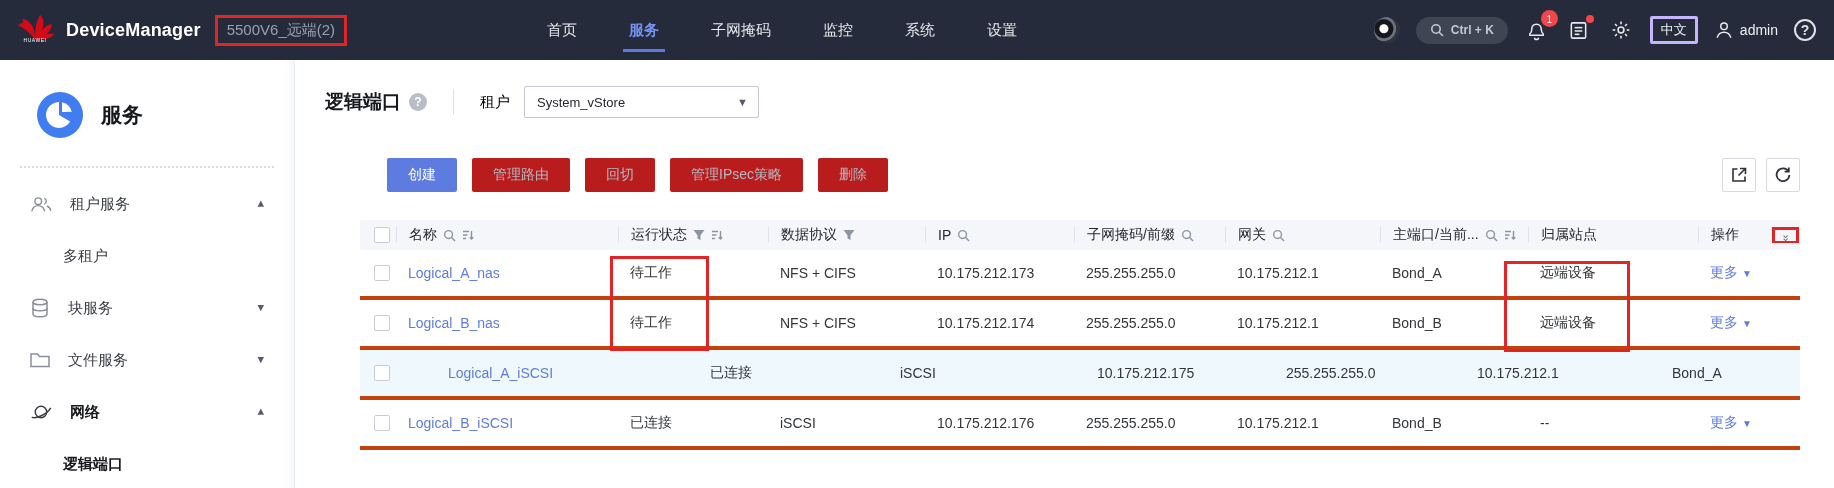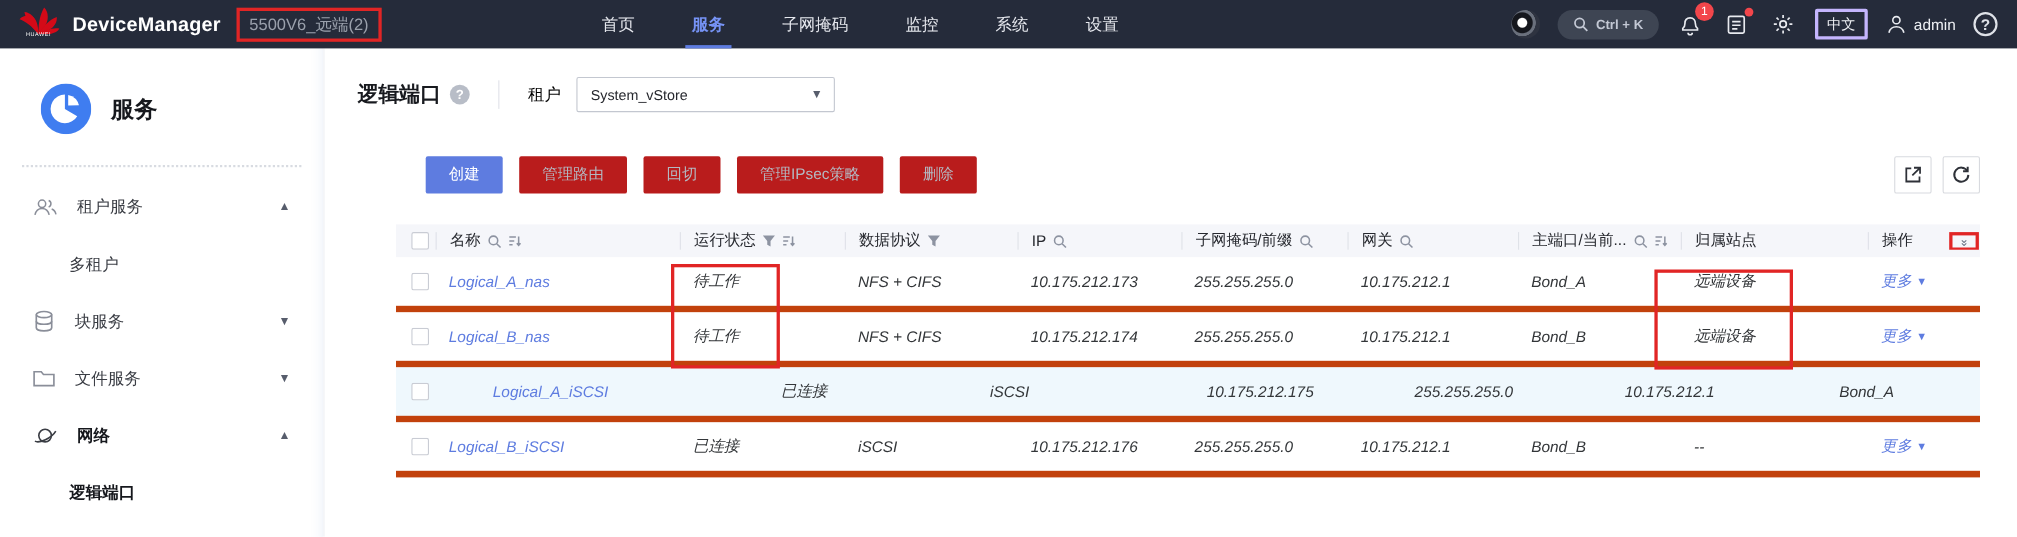--- a/index.html
+++ b/index.html
@@ -1,20 +1,20 @@
 <!DOCTYPE html>
 <html><head>
 <meta charset="utf-8">
 <style>
   * { margin:0; padding:0; box-sizing:border-box; }
   html,body { width:1834px; height:488px; overflow:hidden; background:#fff;
     font-family:"Liberation Sans","DejaVu Sans",sans-serif; color:#333639; }
 
   
-  .topbar { height:44px; background:#252b3a; display:flex; align-items:center; padding:0 18px 0 14px; position:relative; }
+  .topbar { height:60px; background:#252b3a; display:flex; align-items:center; padding:0 18px 0 14px; position:relative; }
   .brand { display:flex; align-items:center; gap:10px; }
   .logo { width:42px; height:34px; display:flex; flex-direction:column; align-items:center; }
   .logo .hw-txt { color:#fff; font-size:5px; letter-spacing:.5px; margin-top:-2px; }
   .brand-name { color:#fff; font-size:18px; font-weight:bold; letter-spacing:.2px; }
   .device-name { margin-left:14px; color:#9aa0ac; font-size:15px; padding:3px 9px; border:3px solid #e12525; }
   .topnav { display:flex; gap:52px; margin-left:200px; height:44px; align-items:center; }
   .topnav .nav-item { color:#e6e8ee; font-size:15px; height:44px; display:flex; align-items:center; cursor:pointer; position:relative; }
   .topnav .nav-item.active { color:#7693f5; font-weight:bold; }
   .topnav .nav-item.active::after { content:""; position:absolute; left:-6px; right:-6px; bottom:0; height:3px; background:#5e7ce0; }
   .top-right { margin-left:auto; display:flex; align-items:center; gap:16px; }
@@ -28,21 +28,21 @@
   .user { display:flex; align-items:center; gap:6px; color:#eef0f4; font-size:14px; }
   .help-circ { width:22px; height:22px; border:2px solid #dfe2e8; border-radius:50%; color:#dfe2e8; font-size:14px; font-weight:bold; display:flex; align-items:center; justify-content:center; }
 
   
   .shell { display:flex; height:444px; }
   .sidebar { width:295px; border-right:1px solid #edeff3; box-shadow:inset -12px 0 12px -12px rgba(90,130,200,.15); padding-top:26px; flex-shrink:0; }
   .svc-head { display:flex; align-items:center; gap:18px; padding:6px 0 6px 37px; }
   .svc-icon { width:46px; height:46px; }
   .svc-title { font-size:21px; font-weight:bold; color:#16181d; }
   .dotted { border-bottom:2px dotted #d8dbe1; margin:22px 20px 10px 20px; }
-  .side-item { display:flex; align-items:center; gap:17px; padding:0 30px 0 29px; height:52px; font-size:15px; color:#3a3d44; cursor:pointer; }
+  .side-item { display:flex; align-items:center; gap:17px; padding:0 30px 0 29px; height:52px; font-size:15px; color:#3a3d44; cursor:pointer;font-family:Liberation Mono, monospace; }
   .side-item .caret { margin-left:auto; font-size:11px; color:#575d6c; }
   .side-item.bold { font-weight:bold; color:#16181d; }
   .side-sub { padding:0 30px 0 63px; height:52px; display:flex; align-items:center; font-size:15px; color:#3a3d44; cursor:pointer; }
   .side-sub.active { font-weight:bold; color:#16181d; }
 
   .content { flex:1; position:relative; }
   .page-head { display:flex; align-items:center; padding:26px 0 0 30px; }
   .page-title { font-size:19px; font-weight:bold; color:#181a1f; }
   .title-help { width:18px; height:18px; border-radius:50%; background:#b8bdc7; color:#fff; font-size:12px; font-weight:bold; display:flex; align-items:center; justify-content:center; margin-left:8px; }
   .vdiv { width:1px; height:26px; background:#e0e2e8; margin:0 26px; }
@@ -55,21 +55,21 @@
   .btn.primary { background:#5e7ce0; color:#fff; }
   .btn.disabled { background:#b91c1c; color:#b4b8c1; cursor:default; }
   .tool-icons { margin-left:auto; display:flex; gap:10px; }
   .icon-btn { width:34px; height:34px; border:1px solid #d8dadf; border-radius:2px; background:#fff; display:flex; align-items:center; justify-content:center; cursor:pointer; color:#2e3138; }
 
   
   .table-wrap { margin:28px 34px 0 65px; width:1440px; position:relative; font-size:14px; }
   .thead { display:flex; background:#f5f6fa; height:30px; align-items:center; color:#26282e; }
   .th { display:flex; align-items:center; gap:6px; padding:0 6px 0 12px; height:16px; border-left:1px solid #dfe2e8; white-space:nowrap; overflow:hidden; }
   .th:first-child { border-left:none; }
-  .trow { display:flex; align-items:center; height:50px; border-bottom:6px solid #c2410c; background:#fff;font-style:italic; }
+  .trow { display:flex; align-items:center; height:50px; border-bottom:4px solid #c2410c; background:#fff; }
   .trow.hl { background:#eff8fd;gap:40px; }
   .td { padding:0 6px 0 12px; white-space:nowrap; overflow:hidden; }
   .c-cb { width:36px; flex-shrink:0; display:flex; justify-content:flex-end; }
   .c-name { width:222px; flex-shrink:0; }
   .c-status { width:150px; flex-shrink:0; }
   .c-proto { width:157px; flex-shrink:0; }
   .c-ip { width:149px; flex-shrink:0; }
   .c-mask { width:151px; flex-shrink:0; }
   .c-gw { width:155px; flex-shrink:0; }
   .c-port { width:148px; flex-shrink:0; }

